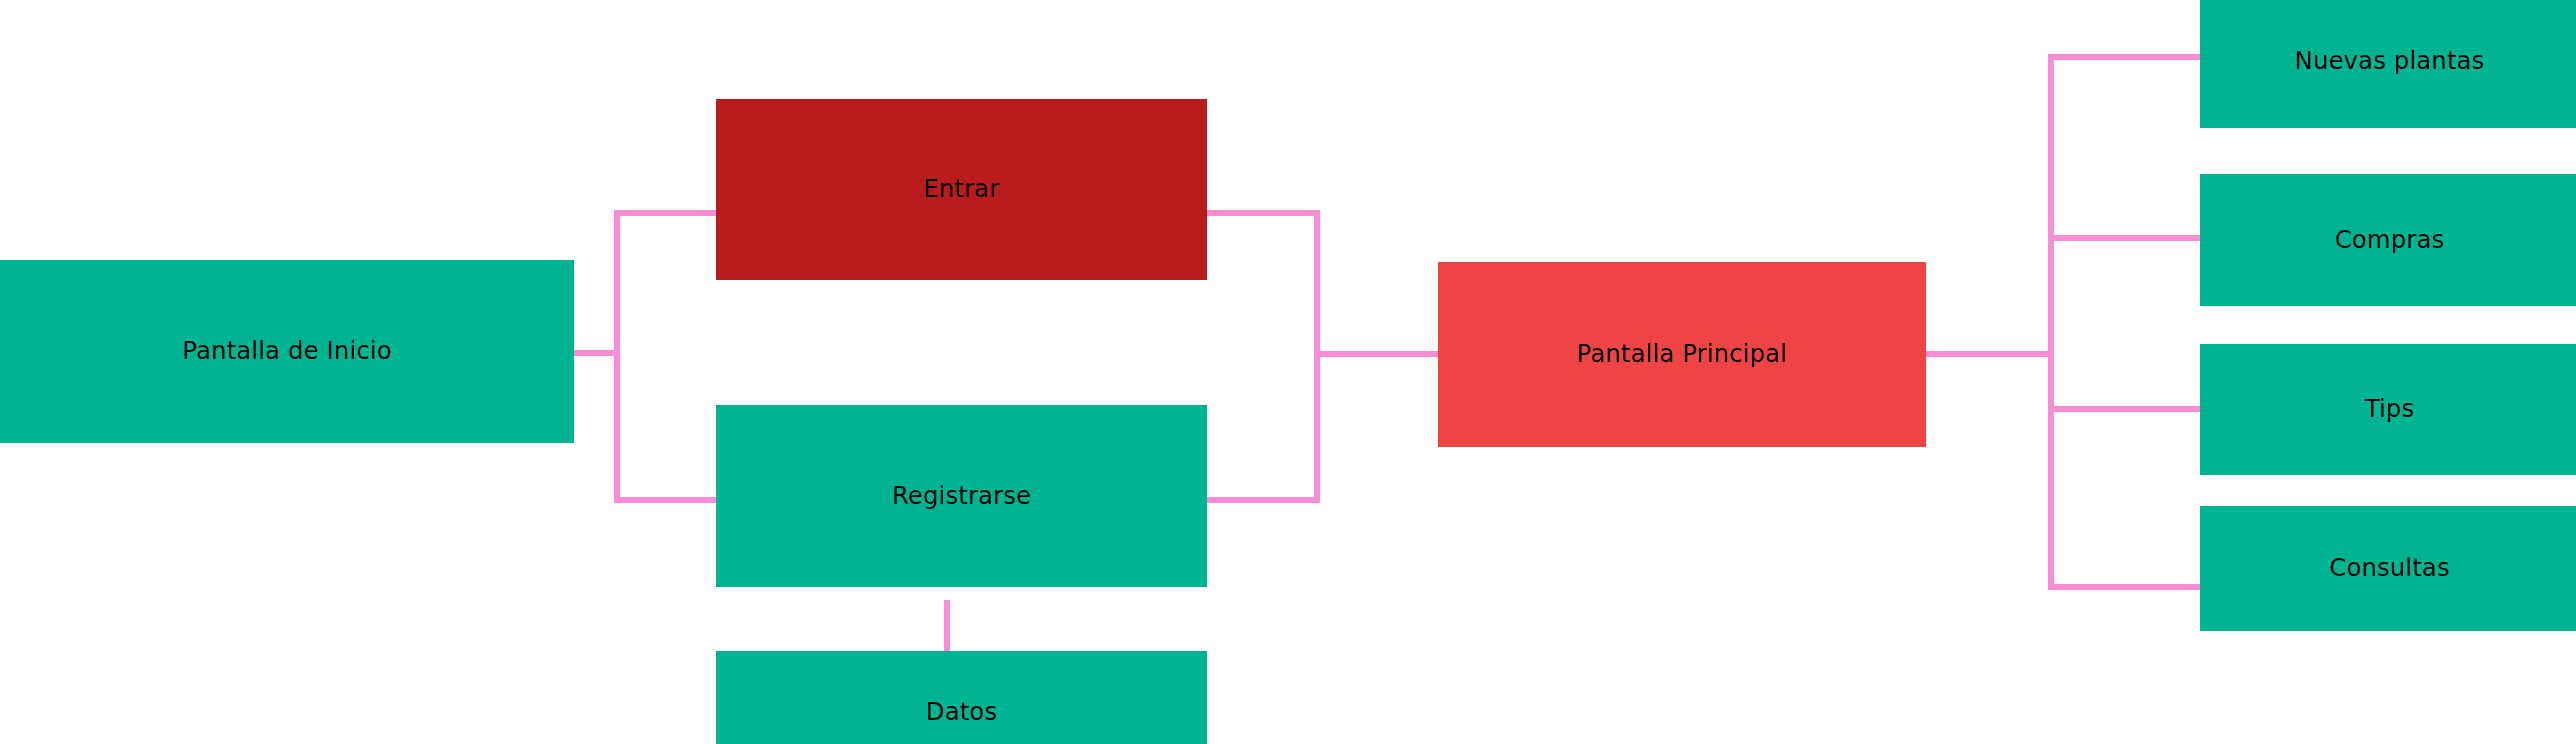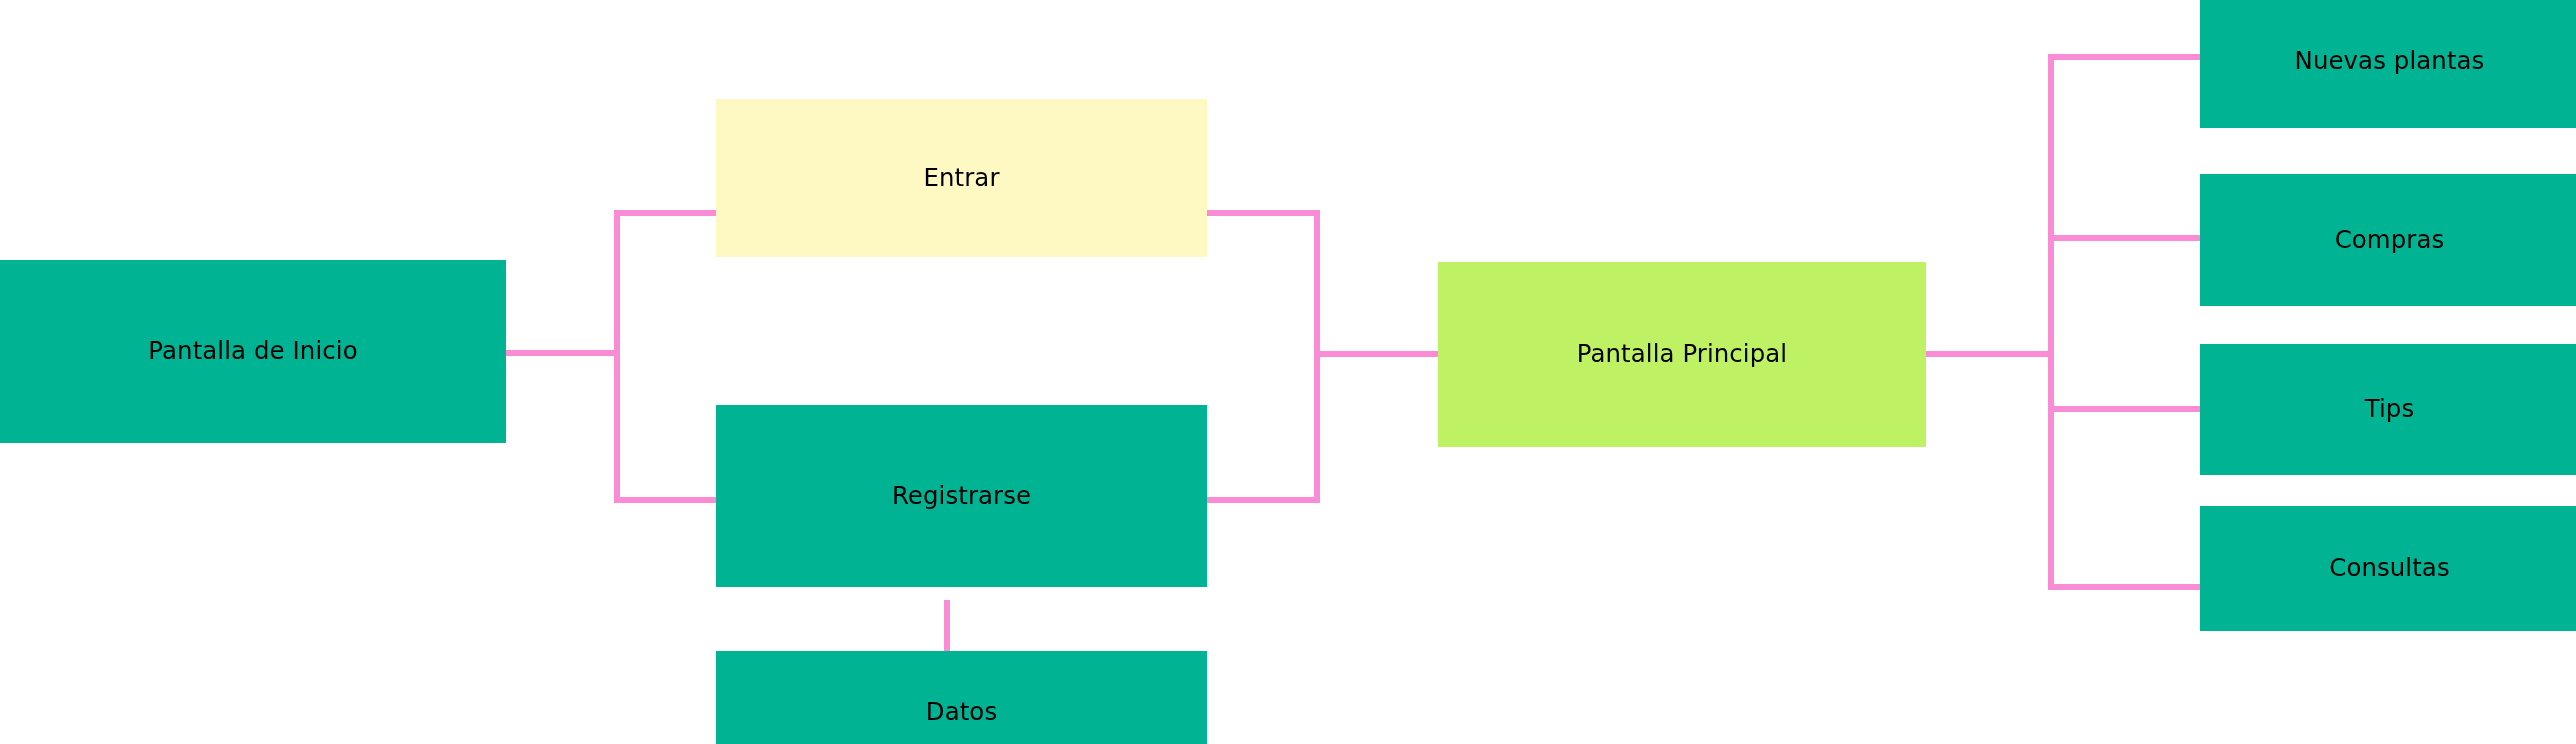--- a/index.html
+++ b/index.html
@@ -67,29 +67,29 @@
   <div class="edge edge-v" style="left:2048px; top:54px; height:536px;"></div>
 
   <div class="edge edge-h" style="left:2048px; top:54px; width:155px;"></div>
 
   <div class="edge edge-h" style="left:2048px; top:235px; width:155px;"></div>
 
   <div class="edge edge-h" style="left:2048px; top:406px; width:155px;"></div>
 
   <div class="edge edge-h" style="left:2048px; top:584px; width:155px;"></div>
 
-  <div class="node" style="left:0px; top:260px; width:506px; height:183px; background:#00b392;">Pantalla de Inicio</div>
+  <div class="node" style="left:0px; top:260px; width:574px; height:183px; background:#00b392;">Pantalla de Inicio</div>
 
-  <div class="node" style="left:716px; top:99px; width:491px; height:158px; background:#fef9c3;">Entrar</div>
+  <div class="node" style="left:716px; top:99px; width:491px; height:181px; background:#b91c1c;">Entrar</div>
 
   <div class="node" style="left:716px; top:405px; width:491px; height:182px; background:#00b392;">Registrarse</div>
 
   <div class="node" style="left:716px; top:651px; width:491px; height:122px; background:#00b392;">Datos</div>
 
-  <div class="node" style="left:1438px; top:262px; width:488px; height:185px; background:#bef264;">Pantalla Principal</div>
+  <div class="node" style="left:1438px; top:262px; width:488px; height:185px; background:#ef4444;">Pantalla Principal</div>
 
   <div class="node" style="left:2200px; top:-4.2px; width:379px; height:132px; background:#00b392;">Nuevas plantas</div>
 
   <div class="node" style="left:2200px; top:174px; width:379px; height:132px; background:#00b392;">Compras</div>
 
   <div class="node" style="left:2200px; top:344px; width:379px; height:131px; background:#00b392;">Tips</div>
 
   <div class="node" style="left:2200px; top:506px; width:379px; height:125px; background:#00b392;">Consultas</div>
 
 </div>

